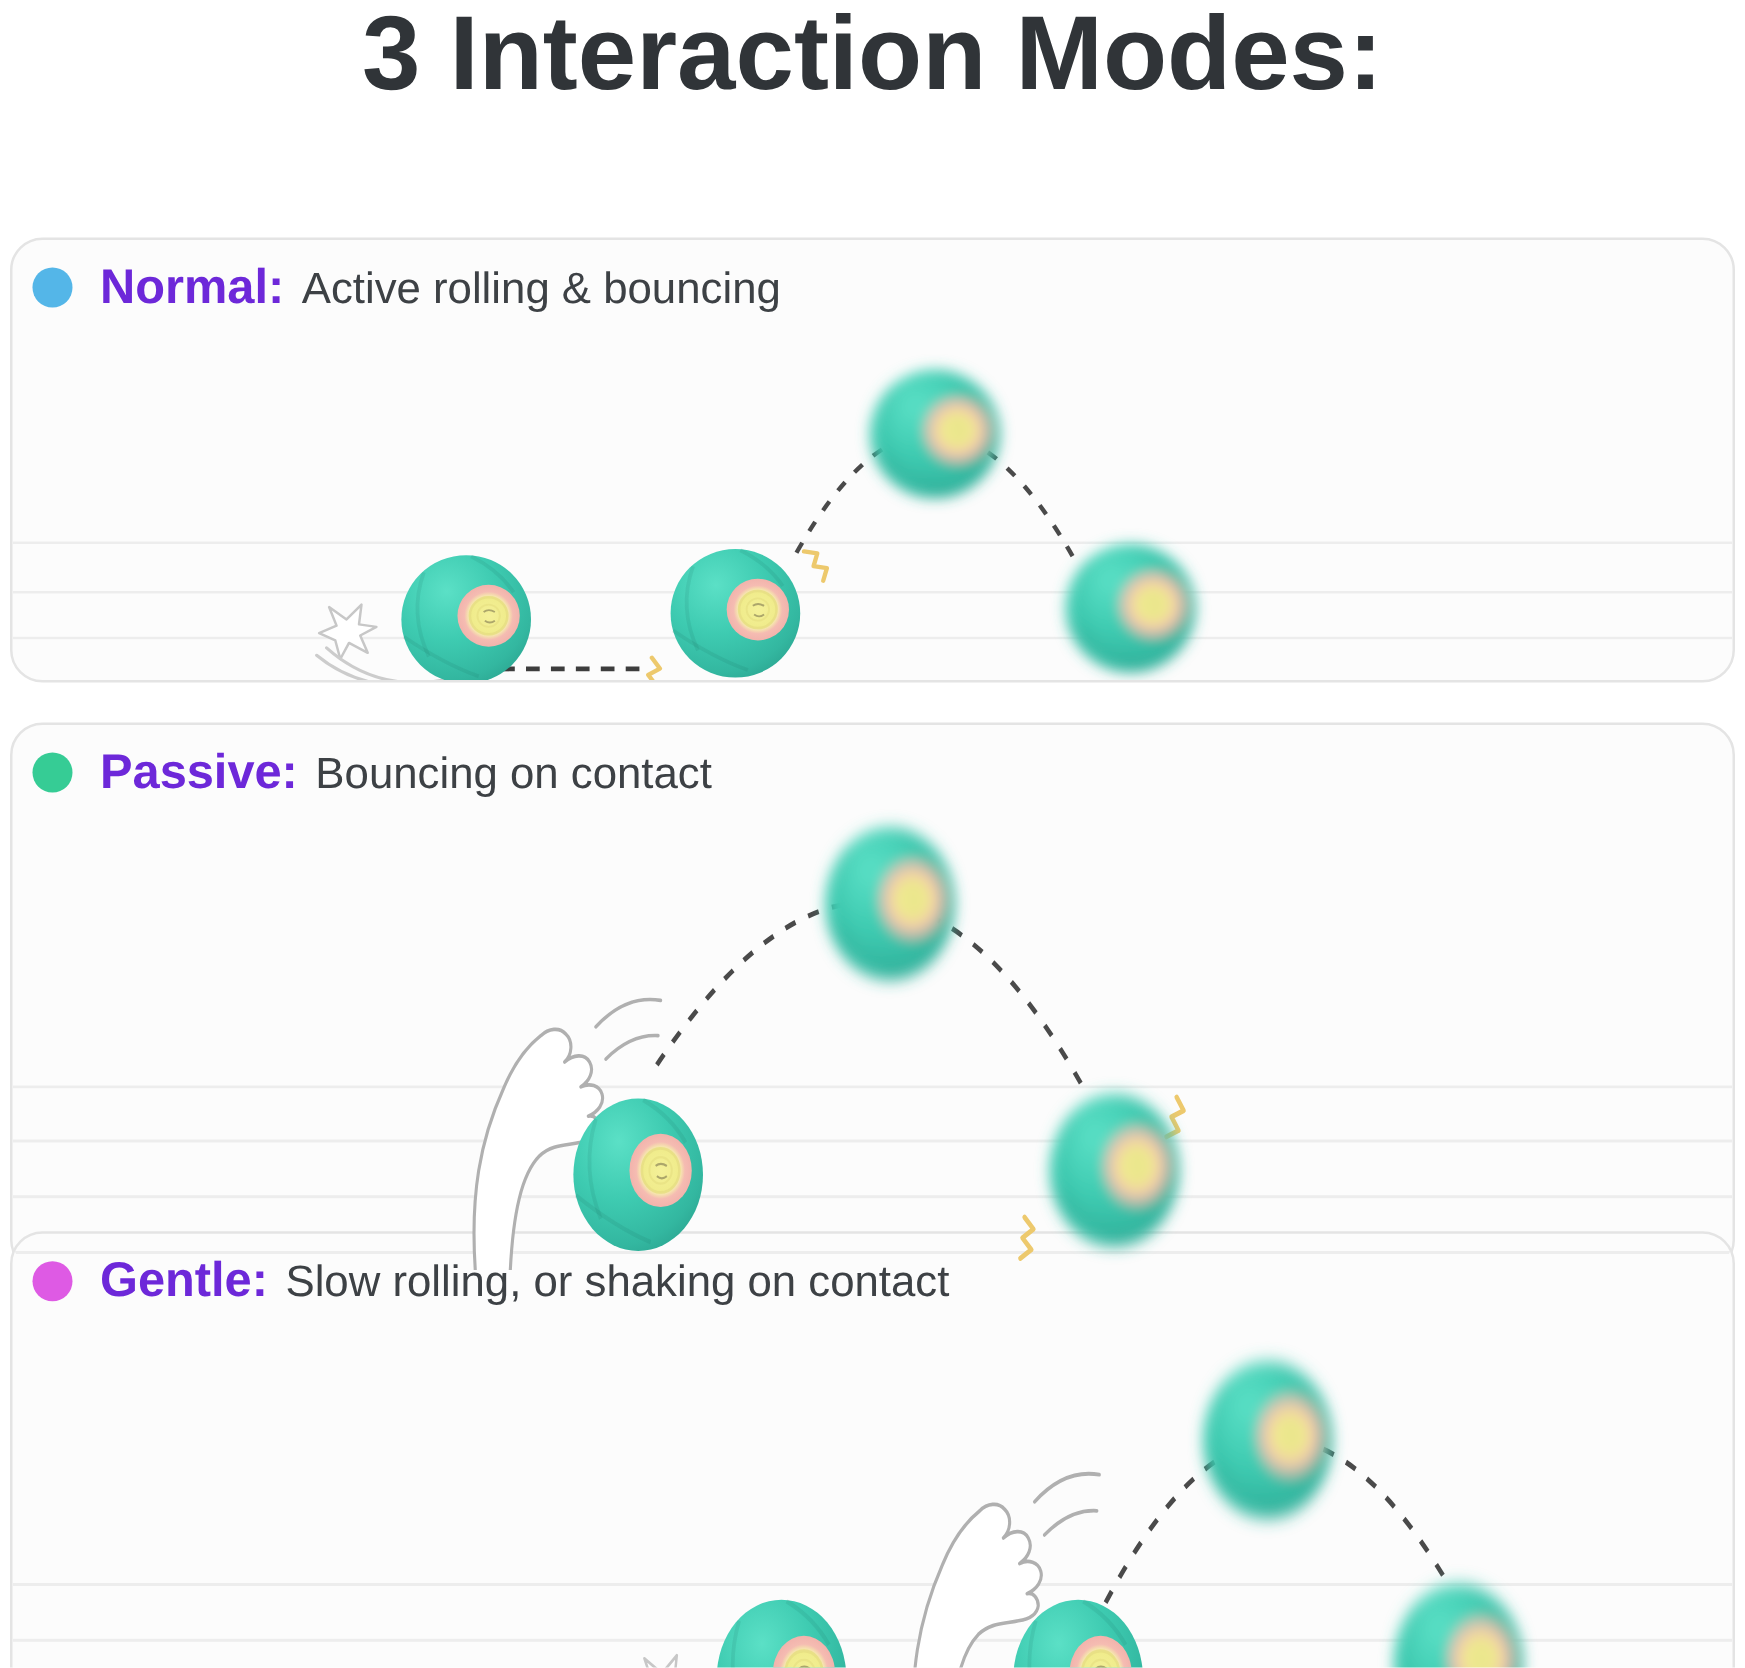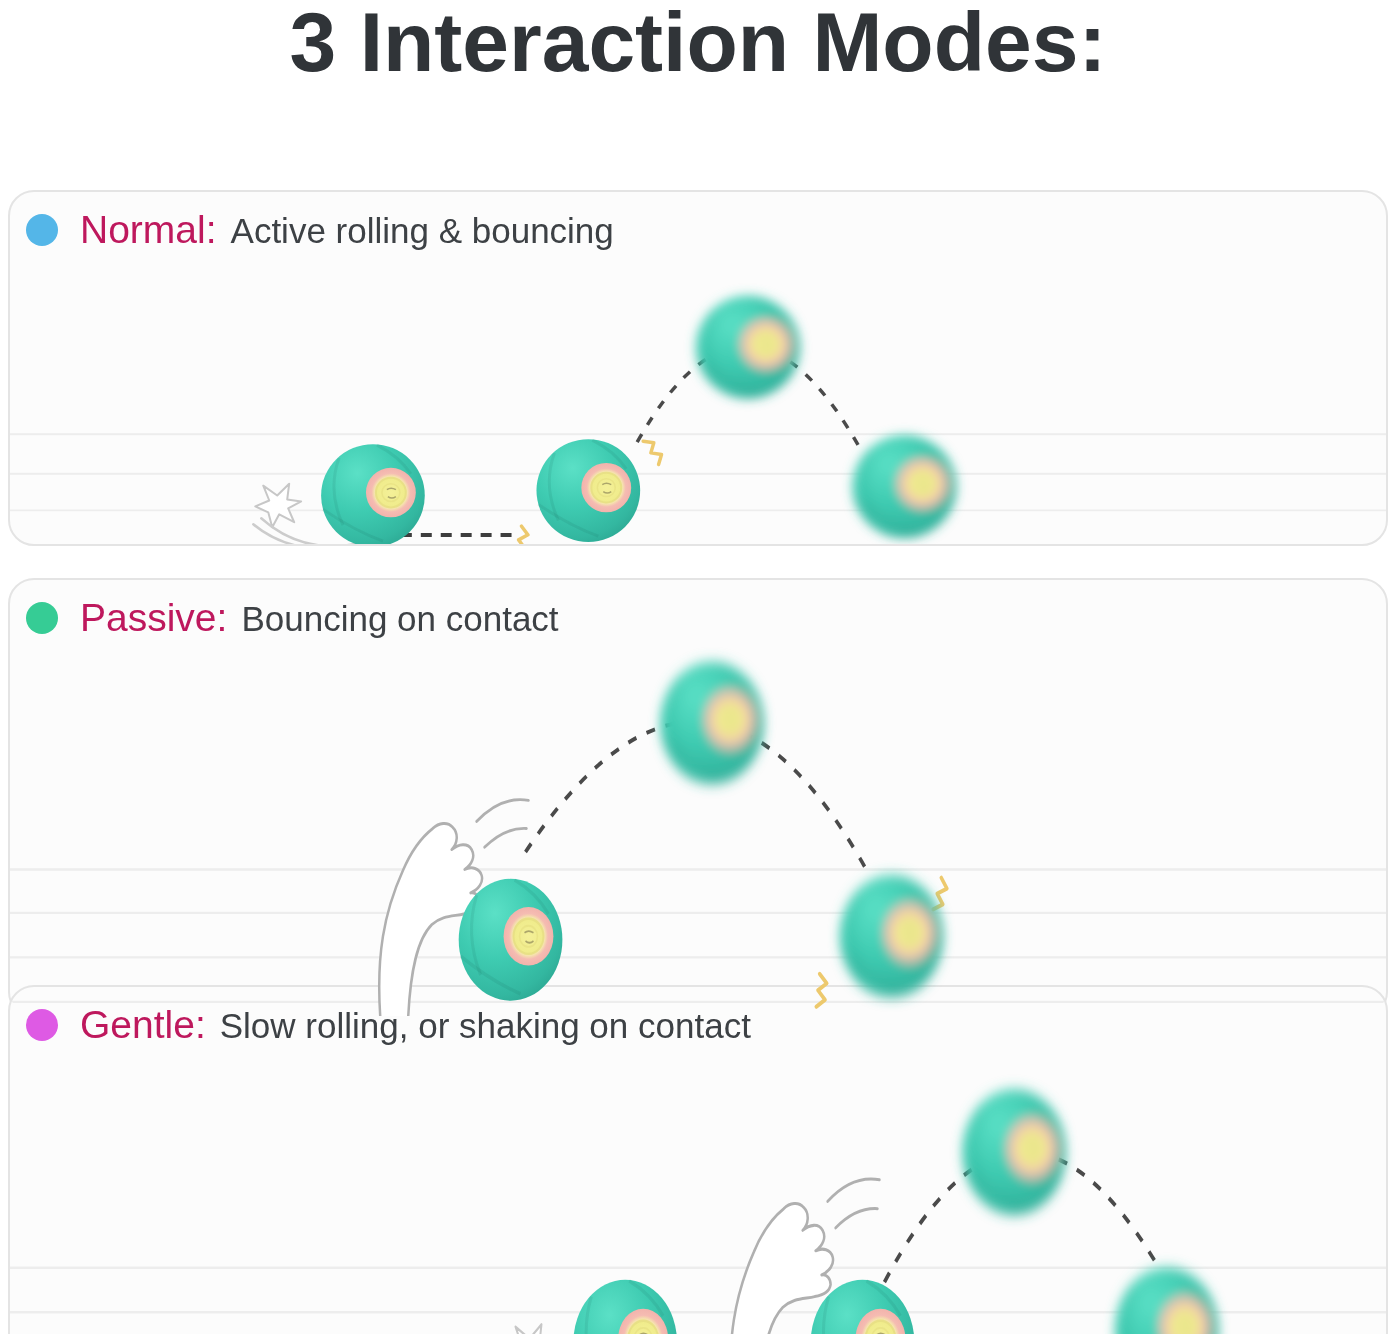--- a/index.html
+++ b/index.html
@@ -16,21 +16,21 @@
     border:2px solid #e4e4e4;border-radius:26px;background:#fcfcfc;overflow:hidden;
   }
   #card-normal{top:190px;height:356px}
   #card-passive{top:578px;height:440px}
   #card-gentle{top:985px;height:416px}
   .card-header{
     position:absolute;top:16px;left:16px;display:flex;align-items:center;gap:22px;z-index:2;
   }
   .dot{width:32px;height:32px;border-radius:50%;flex:0 0 auto}
   .mode-text{font-size:35px;color:#3d4145;white-space:nowrap}
-  .mode-label{font-weight:400;font-size:39px;color:#be185d;margin-right:14px}
+  .mode-label{font-weight:700;font-size:39px;color:#6d28d9;margin-right:14px}
   .diagram{position:absolute;left:0;top:0;width:100%;height:100%;z-index:1}
 </style>
 </head>
 <body>
 
 <svg width="0" height="0" style="position:absolute" aria-hidden="true">
   <defs>
     <radialGradient id="gBall" cx="0.35" cy="0.28" r="0.85">
       <stop offset="0" stop-color="#5be0c6"></stop>
       <stop offset="0.45" stop-color="#3ecbb1"></stop>

